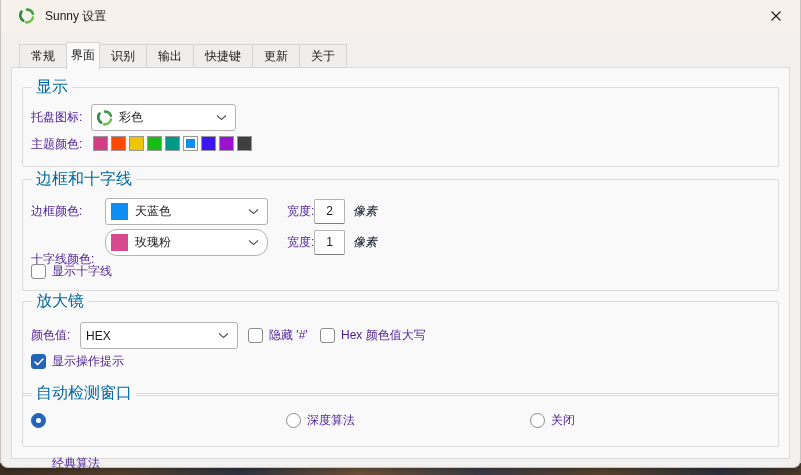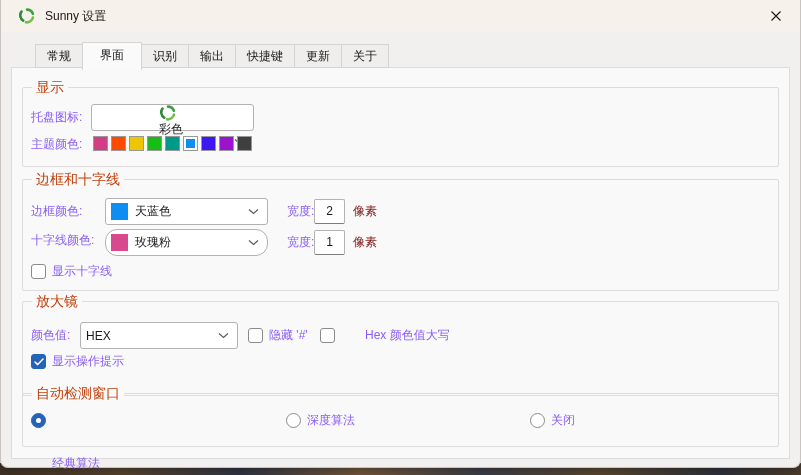--- a/index.html
+++ b/index.html
@@ -21,36 +21,36 @@
     border-radius:0;display:flex;align-items:center;}
   .app-icon{width:16px;height:16px;margin-left:18px;}
   .title-text{margin-left:10px;font-size:12px;color:#1a1a1a;}
   .close-btn{position:absolute;right:1px;top:0;width:46px;height:32px;display:flex;
     align-items:center;justify-content:center;cursor:default;}
   .close-btn svg{display:block;}
   
   .tabstrip{position:absolute;left:18px;top:44px;height:24px;display:flex;z-index:2;}
   .tab{box-sizing:border-box;height:24px;line-height:22px;padding:0 11px;font-size:12px;color:#1a1a1a;
     background:#efeeed;border:1px solid #d6d4d2;margin-left:-1px;}
-  .tab:first-child{margin-left:16px;}
+  .tab:first-child{margin-left:0;}
   .tab.active{position:relative;top:-2px;height:28px;line-height:25px;background:#fafafa;
-    border:1px solid #d6d4d2;border-bottom:none;z-index:3;padding:0 17px;}
+    border:1px solid #d6d4d2;border-bottom:none;z-index:3;padding:0 4px;}
   
   .panel{position:absolute;left:10px;top:67px;width:779px;height:392px;box-sizing:border-box;
     background:#f9f9f9;border:1px solid #dcdcdc;}
   .group{position:absolute;left:10px;width:757px;box-sizing:border-box;
     border:1px solid #dcdcdc;border-radius:2px;}
   .group-title{position:absolute;top:-9px;left:9px;background:#f9f9f9;padding:0 4px;
-    font-size:14px;color:#c2410c;line-height:16px;}
+    font-size:16px;color:#0369a1;line-height:16px;}
   .g1{top:19px;height:80px;}
   .g2{top:111px;height:112px;}
   .g3{top:233px;height:95px;}
   .g4{top:325px;height:54px;}
-  .lbl{position:absolute;font-size:12px;color:#8b5cf6;white-space:nowrap;}
-  .lbl.dim{color:#7f1d1d;}
+  .lbl{position:absolute;font-size:12px;color:#4c1d95;white-space:nowrap;}
+  .lbl.dim{color:#0f172a;font-style:italic;}
   
   .combo{position:absolute;box-sizing:border-box;height:27px;background:#fff;
     border:1px solid #b4b2b0;border-radius:3px;display:flex;align-items:center;
     padding:0 8px 0 5px;font-size:12px;color:#1a1a1a;}
   .combo .chev{margin-left:auto;display:flex;align-items:center;}
   .color-chip{width:17px;height:17px;margin-right:7px;flex:0 0 auto;}
   .combo .ico{width:16px;height:16px;margin-right:6px;flex:0 0 auto;}
   
   .num-input{position:absolute;box-sizing:border-box;width:31px;height:25px;background:#fff;
     border:1px solid #b4b2b0;border-bottom-color:#7d7d7d;border-radius:2px;
@@ -108,21 +108,21 @@
     <div class="tab">快捷键</div>
     <div class="tab">更新</div>
     <div class="tab">关于</div>
   </div>
 
   <div class="panel">
 
     <div class="group g1">
       <span class="group-title">显示</span>
       <span class="lbl" style="left:8px;top:16px;line-height:27px;">托盘图标:</span>
-      <div class="combo" style="left:68px;top:16px;width:163px;flex-direction:column;">
+      <div class="combo" style="left:68px;top:16px;width:145px;">
         <svg class="ico" viewBox="0 0 16 16">
             <use href="#swirl"></use>
           </svg>
         <span>彩色</span>
         <span class="chev">
           <svg width="11" height="7" viewBox="0 0 11 7">
               <path d="M1 1.5 L5.5 5.5 L10 1.5" fill="none" stroke="#5a5a5a" stroke-width="1.2"></path>
             </svg>
         </span>
       </div>
@@ -150,21 +150,21 @@
         <span class="chev">
           <svg width="11" height="7" viewBox="0 0 11 7">
               <path d="M1 1.5 L5.5 5.5 L10 1.5" fill="none" stroke="#5a5a5a" stroke-width="1.2"></path>
             </svg>
         </span>
       </div>
       <span class="lbl" style="left:264px;top:18px;line-height:27px;">宽度:</span>
       <div class="num-input" style="left:291px;top:19px;">2</div>
       <span class="lbl dim" style="left:330px;top:18px;line-height:27px;">像素</span>
 
-      <span class="lbl" style="left:8px;top:47px;line-height:27px;text-align:right;">十字线颜色:</span>
+      <span class="lbl" style="left:8px;top:66px;line-height:27px;text-align:right;">十字线颜色:</span>
       <div class="combo" style="left:82px;top:49px;width:163px;border-radius:12px;">
         <span class="color-chip" style="background: rgb(217, 73, 142);"></span>
         <span>玫瑰粉</span>
         <span class="chev">
           <svg width="11" height="7" viewBox="0 0 11 7">
               <path d="M1 1.5 L5.5 5.5 L10 1.5" fill="none" stroke="#5a5a5a" stroke-width="1.2"></path>
             </svg>
         </span>
       </div>
       <span class="lbl" style="left:264px;top:49px;line-height:27px;">宽度:</span>
@@ -183,21 +183,21 @@
         <span>HEX</span>
         <span class="chev">
           <svg width="11" height="7" viewBox="0 0 11 7">
               <path d="M1 1.5 L5.5 5.5 L10 1.5" fill="none" stroke="#5a5a5a" stroke-width="1.2"></path>
             </svg>
         </span>
       </div>
       <div class="checkbox" style="left:225px;top:26px;"></div>
       <span class="lbl" style="left:246px;top:26px;line-height:15px;">隐藏 '#'</span>
       <div class="checkbox" style="left:297px;top:26px;"></div>
-      <span class="lbl" style="left:318px;top:26px;line-height:15px;margin-left:24px;">Hex 颜色值大写</span>
+      <span class="lbl" style="left:318px;top:26px;line-height:15px;">Hex 颜色值大写</span>
 
       <div class="checkbox checked" style="left:8px;top:52px;">
         <svg width="10" height="8" viewBox="0 0 10 8">
           <path d="M1 4 L3.7 6.6 L9 1" fill="none" stroke="#fff" stroke-width="1.5" stroke-linecap="round" stroke-linejoin="round"></path>
         </svg>
       </div>
       <span class="lbl" style="left:29px;top:52px;line-height:15px;">显示操作提示</span>
     </div>
 
     <div class="group g4">

